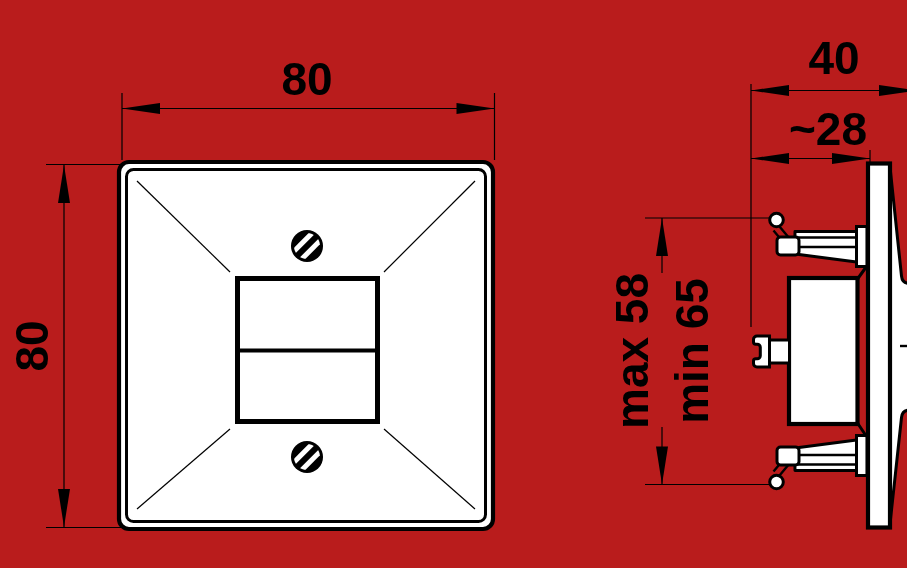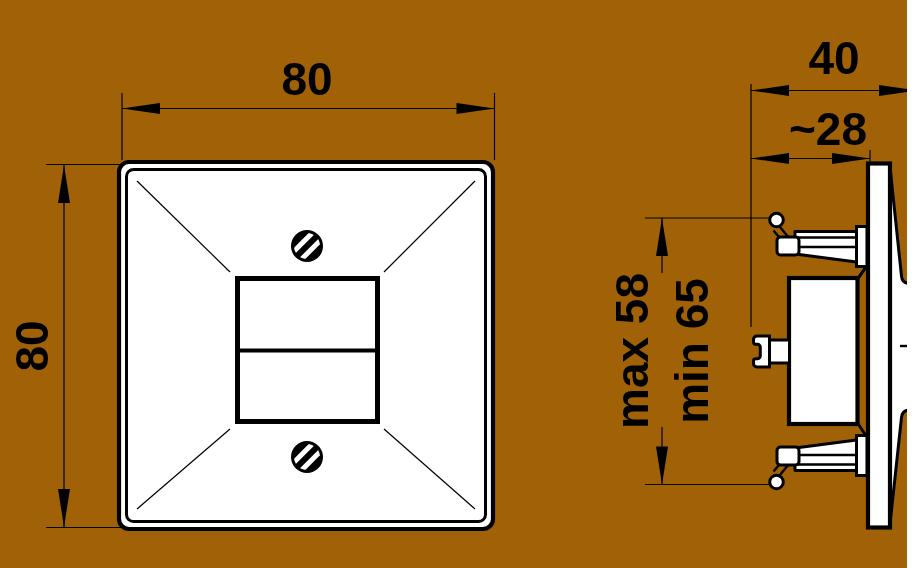--- a/index.html
+++ b/index.html
@@ -1,16 +1,16 @@
 <!DOCTYPE html>
 <html><head>
 <meta charset="utf-8">
 <style>
   html,body{margin:0;padding:0;background:#ffffff;}
-  #stage{position:relative;width:907px;height:568px;background:#a16207;overflow:hidden;
+  #stage{position:relative;width:907px;height:568px;background:#b91c1c;overflow:hidden;
          font-family:"Liberation Sans","DejaVu Sans",sans-serif;}
   svg{position:absolute;left:0;top:0;}
   .thick{stroke:#000;fill:none;stroke-width:4.2;}
   .thick5{stroke:#000;fill:none;stroke-width:5;}
   .med{stroke:#000;fill:none;stroke-width:3;}
   .med2{stroke:#000;fill:none;stroke-width:2.4;}
   .thin{stroke:#000;fill:none;stroke-width:1.2;}
   .whitefill{fill:#ffffff;}
   .arrow{fill:#000;stroke:none;}
   text{fill:#000;font-family:"Liberation Sans","DejaVu Sans",sans-serif;

